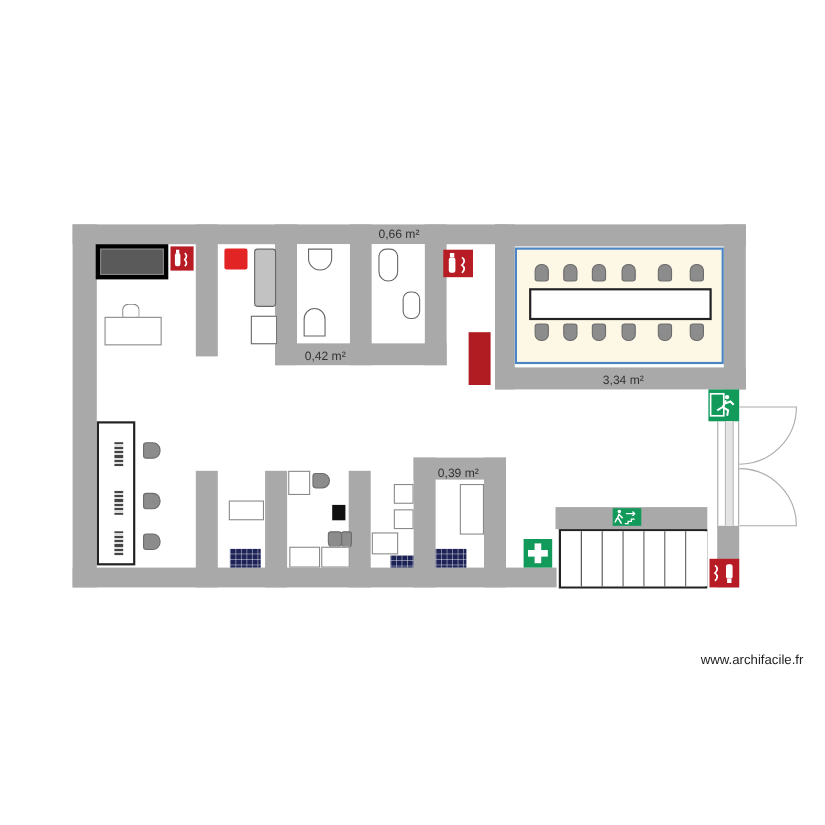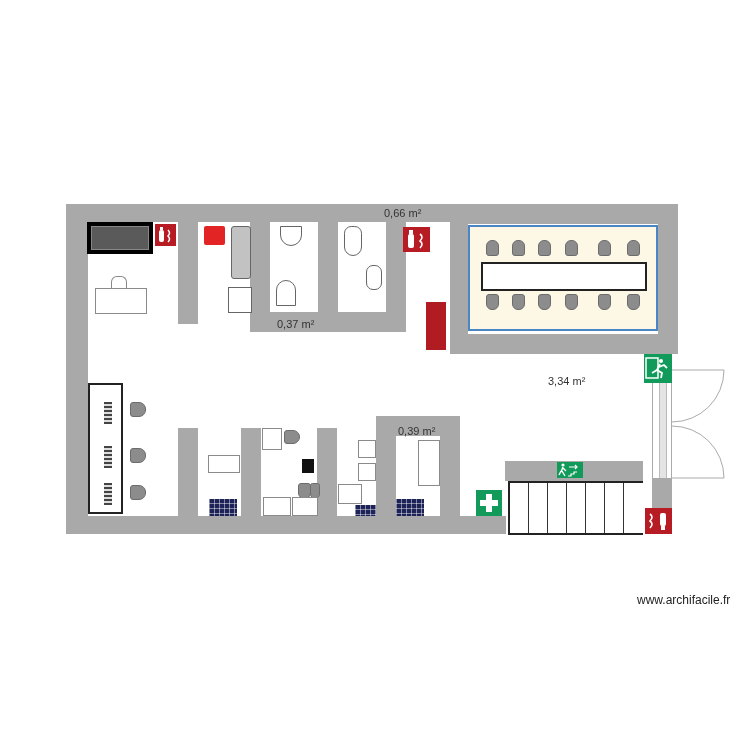--- a/index.html
+++ b/index.html
@@ -40,23 +40,23 @@
 <div class="wall" style="left:450px;top:334px;width:228px;height:20px;"></div>
 
 <div class="wall" style="left:178px;top:428px;width:20px;height:106px;"></div>
 <div class="wall" style="left:241px;top:428px;width:20px;height:106px;"></div>
 <div class="wall" style="left:317px;top:428px;width:20px;height:106px;"></div>
 <div class="wall" style="left:376px;top:416px;width:20px;height:118px;"></div>
 <div class="wall" style="left:376px;top:416px;width:84px;height:20px;"></div>
 <div class="wall" style="left:440px;top:416px;width:20px;height:118px;"></div>
 <div class="wall" style="left:505px;top:461px;width:138px;height:20px;"></div>
 
-<div class="label" style="left:344px;top:207px;margin-left:40px;">0,66 m²</div>
-<div class="label" style="left:277px;top:318px;">0,37 m²</div>
-<div class="label" style="left:548px;top:340px;margin-top:35px;">3,34 m²</div>
+<div class="label" style="left:344px;top:207px;">0,66 m²</div>
+<div class="label" style="left:277px;top:318px;">0,42 m²</div>
+<div class="label" style="left:548px;top:340px;">3,34 m²</div>
 <div class="label" style="left:398px;top:425px;">0,39 m²</div>
 
 <div class="abs" style="left:87px;top:222px;width:66px;height:32px;background:#000;padding:4px;">
   <div style="width:100%;height:100%;background:#5a5a5a;border:1px solid #888;box-sizing:border-box;"></div>
 </div>
 <div class="sign-red" style="left:155px;top:224px;width:21px;height:22px;">
   <svg width="21" height="22" viewBox="0 0 21 22">
       <rect x="4" y="6" width="5" height="12" rx="2" fill="#fff"></rect>
       <rect x="5" y="3" width="3" height="3" fill="#fff"></rect>
       <path d="M13 6 q3 3 0 6 q3 3 0 6" stroke="#fff" stroke-width="1.5" fill="none"></path>

